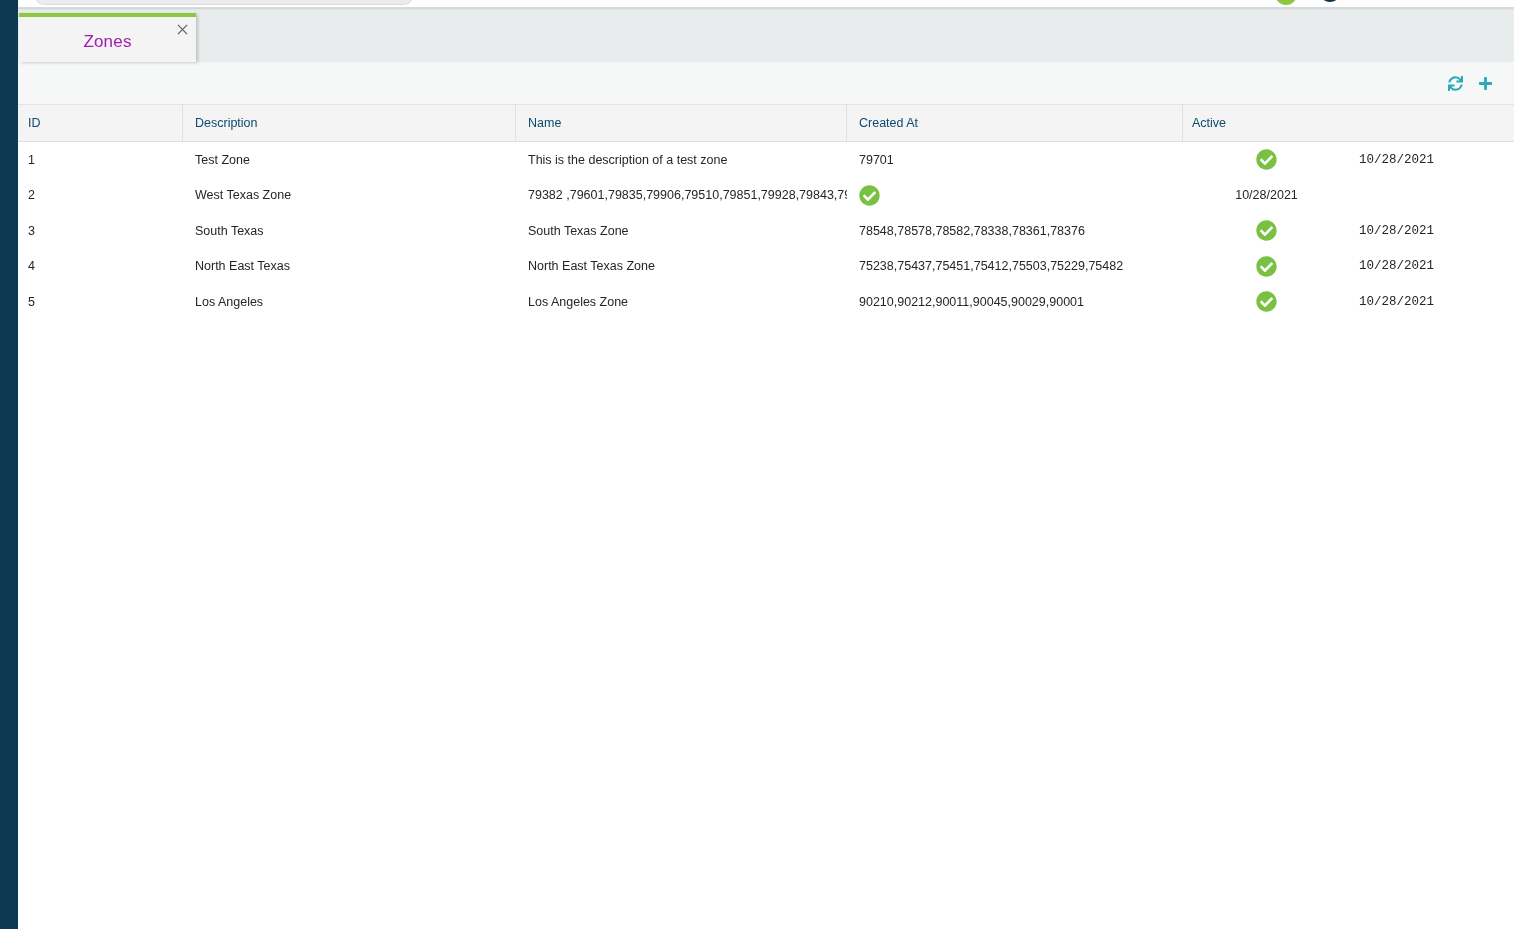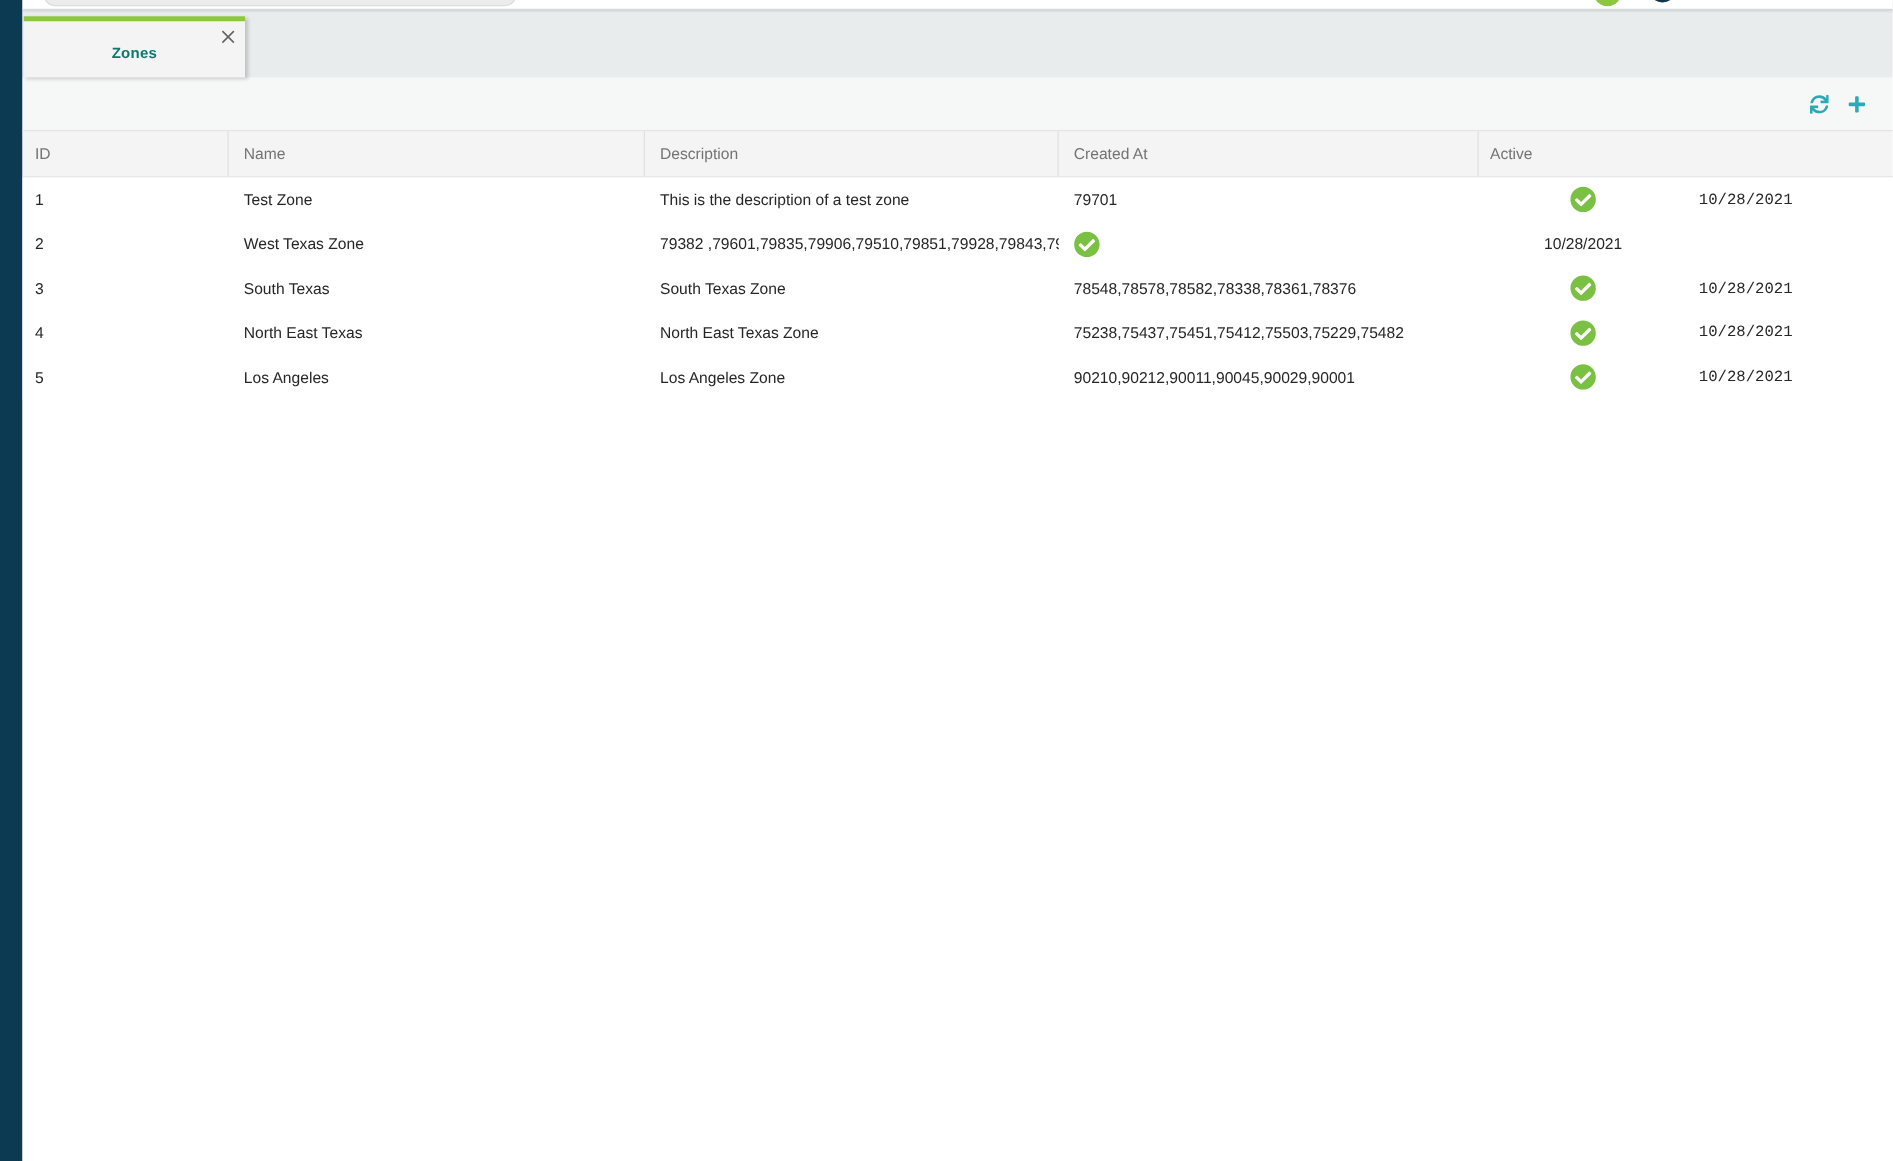--- a/index.html
+++ b/index.html
@@ -20,37 +20,37 @@
                    background:#ececec; border:1px solid #dcdcdc; border-radius:0 0 9px 9px; }
   .topbar-circle { position:absolute; border-radius:50%; }
   .circle-green { left:1257px; top:-17px; width:22px; height:22px; background:#8dc63f; }
   .circle-navy  { left:1301px; top:-20px; width:22px; height:22px; background:#12344d; }
 
   
   .tabbar { position:relative; height:54px; background:#e8eced; }
   .tab { position:relative; margin:5px 0 0 1px; width:177px; height:49px; background:#f4f4f4;
          border-top:4px solid #8dc63f; box-shadow:2px 1px 3px rgba(0,0,0,.18);
          display:flex; align-items:center; justify-content:center; cursor:pointer; }
-  .tab-label { font-size:12px; font-weight:700; color:#0f766e; letter-spacing:.2px; padding-top:4px; }
+  .tab-label { font-size:17px; font-weight:400; color:#a21caf; letter-spacing:.2px; padding-top:4px; }
   .tab-close { position:absolute; top:4px; right:6px; width:16px; height:16px; display:flex;
                align-items:center; justify-content:center; color:#5f6368; cursor:pointer; }
   .tab-close svg { width:11px; height:11px; stroke:#5f6368; stroke-width:1.4; }
 
   
   .toolbar { height:42px; background:#f6f7f7; display:flex; align-items:center;
              justify-content:flex-end; padding-right:21px; gap:14px; }
   .icon-btn { width:16px; height:16px; border:none; background:transparent; padding:0;
               color:#2aa9b7; cursor:pointer; display:flex; align-items:center; justify-content:center; }
   .icon-btn svg { width:15px; height:15px; fill:currentColor; }
 
   
   :root { --cols: 165px 333px 331px 336px 167px minmax(160px,1fr); }
   .grid-header { height:38px; background:#f4f4f4; border-top:1px solid #e4e4e4;
                  border-bottom:1px solid #e0e0e0; display:grid; grid-template-columns:var(--cols); }
-  .hcell { display:flex; align-items:center; font-size:12.5px; color:#737373;
+  .hcell { display:flex; align-items:center; font-size:12.5px; color:#0c4a6e;
            border-right:1px solid #e0e0e0; padding:0 12px; cursor:pointer; overflow:hidden; white-space:nowrap; }
   .hcell:first-child { padding-left:10px; }
   .hcell:nth-child(5), .hcell:nth-child(6) { padding:0 9px; }
   .hcell:last-child { border-right:none; }
 
   .grid-body { flex:1; background:#ffffff; overflow:hidden; }
   .grid-row { display:grid; grid-template-columns:var(--cols); height:35.5px; background:#ffffff; cursor:pointer; }
   .cell { display:flex; align-items:center; font-size:12.5px; color:#262626; padding:0 12px;
           white-space:nowrap; overflow:hidden; text-overflow:ellipsis; }
   .cell:first-child { padding-left:10px; }
@@ -92,22 +92,22 @@
     </button>
     <button class="icon-btn" title="">
       <svg viewBox="0 0 448 512">
           <path d="M416 208H272V64c0-17.67-14.33-32-32-32h-32c-17.67 0-32 14.33-32 32v144H32c-17.67 0-32 14.33-32 32v32c0 17.67 14.33 32 32 32h144v144c0 17.67 14.33 32 32 32h32c17.67 0 32-14.33 32-32V304h144c17.67 0 32-14.33 32-32v-32c0-17.67-14.33-32-32-32z"></path>
         </svg>
     </button>
   </div>
 
   <div class="grid-header">
       <div class="hcell">ID</div>
+      <div class="hcell">Description</div>
       <div class="hcell">Name</div>
-      <div class="hcell">Description</div>
       <div class="hcell">Created At</div>
       <div class="hcell">Active</div>
     </div>
 
   <div class="grid-body">
       <div class="grid-row">
     <div class="cell">1</div>
     <div class="cell">Test Zone</div>
     <div class="cell">This is the description of a test zone</div>
     <div class="cell">79701</div>

